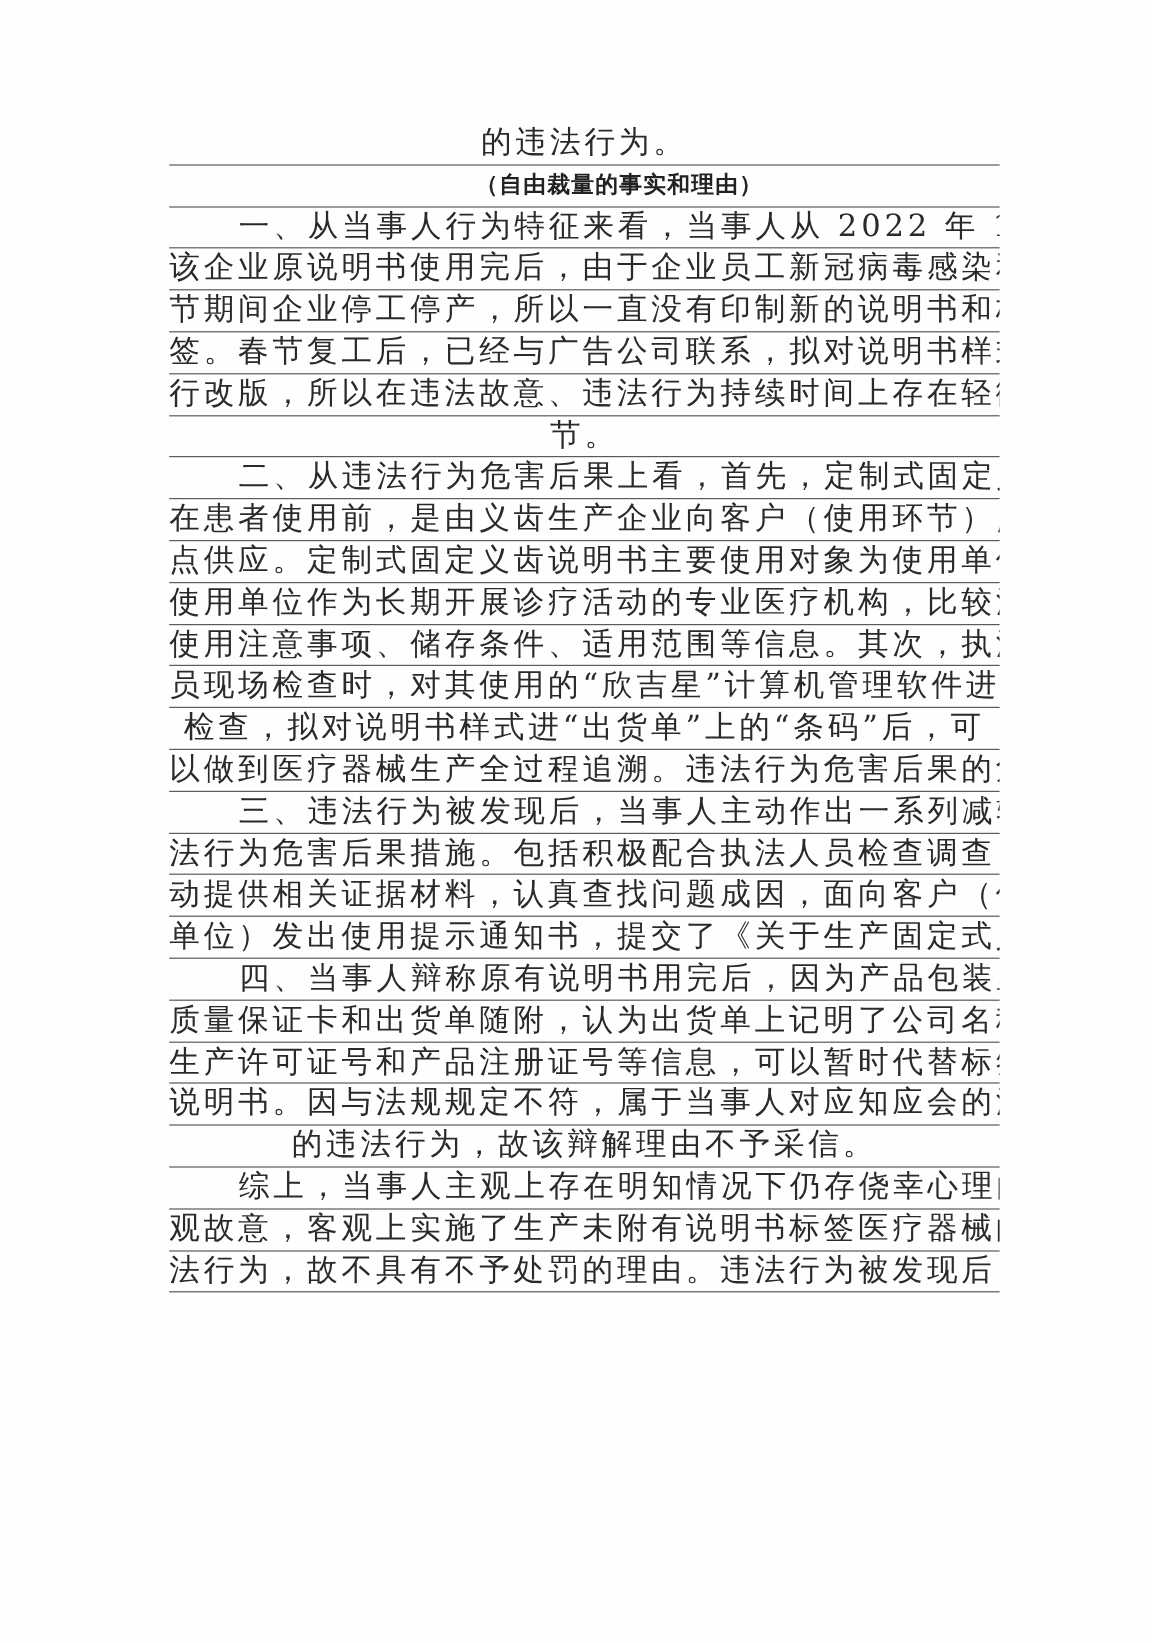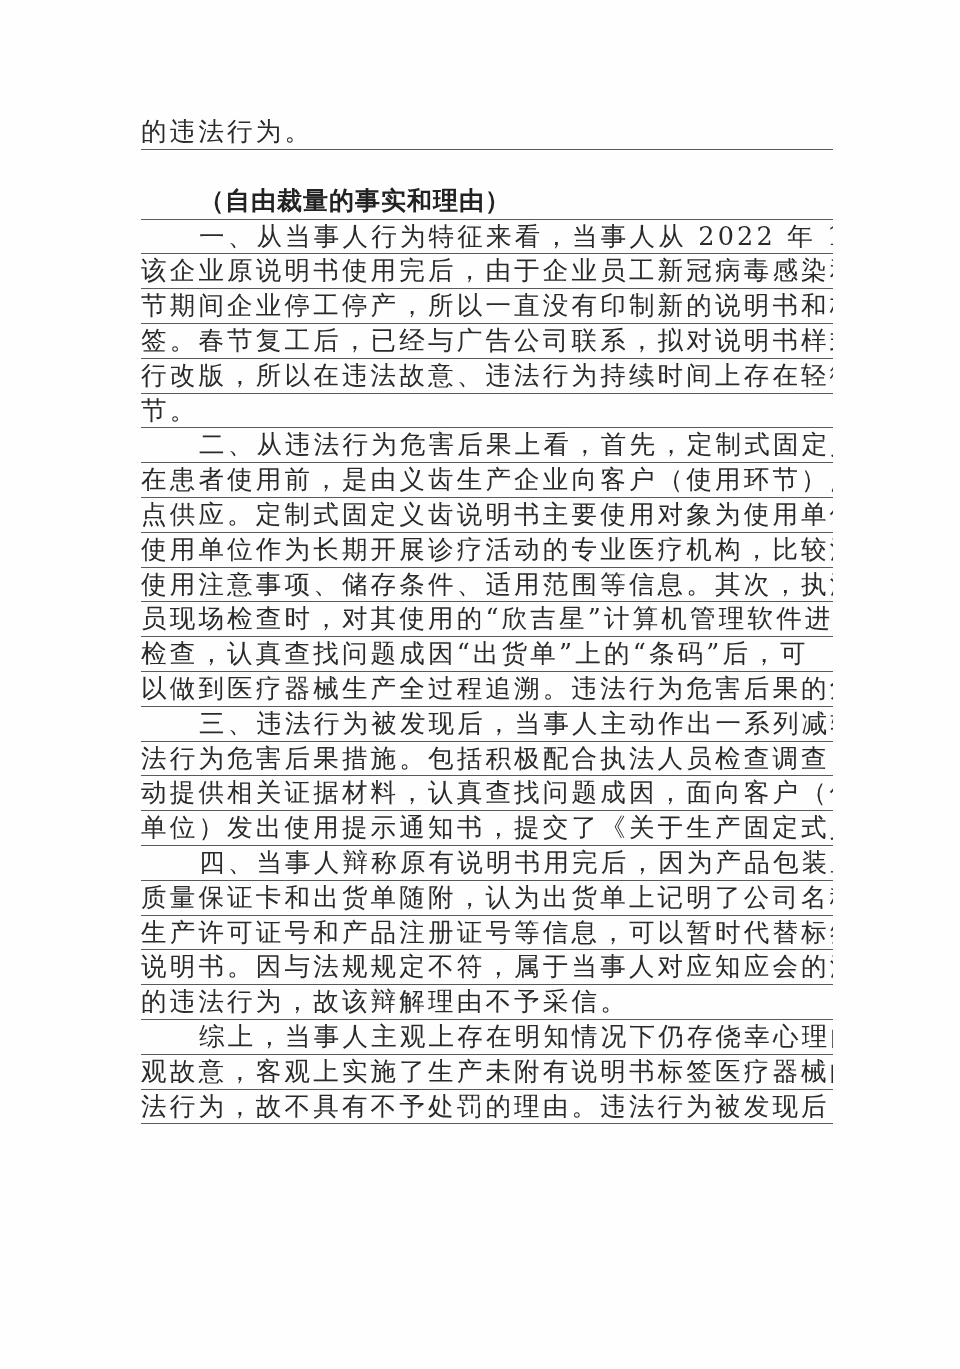--- a/index.html
+++ b/index.html
@@ -8,43 +8,43 @@
     height: 1369px;
     background: #fefefe;
     position: relative;
     overflow: hidden;
     font-family: "DejaVu Serif", "Liberation Serif", serif;
     color: #2a2a2a;
   }
   .page {
     position: absolute;
     left: 141px;
-    top: 115px;
+    top: 103px;
     width: 692px;
+    text-align: center;
   }
   .line {
     position: relative;
     height: 34.8px;
     line-height: 32px;
     font-size: 25.5px;
     letter-spacing: 3.2px;
     white-space: nowrap;
     border-bottom: 1.6px solid #5a5a5a;
     box-sizing: border-box;
     overflow: hidden;
   }
   .line.indent { padding-left: 58px; }
   .line.title {
     font-family: "DejaVu Sans", "Liberation Sans", sans-serif;
     font-weight: bold;
     letter-spacing: 1px;
     padding-left: 58px;
-    font-size: 25px;
+    font-size: 19px;
     color: #222;
-    margin-top: 35px;
   }
   .para { margin: 0; }
 </style>
 </head>
 <body>
 
 <div class="page">
   <div class="line">的违法行为。</div>
   <div class="line title">（自由裁量的事实和理由）</div>
 
@@ -57,21 +57,21 @@
     <div class="line">节。</div>
   </div>
 
   <div class="para">
     <div class="line indent">二、从违法行为危害后果上看，首先，定制式固定义齿</div>
     <div class="line">在患者使用前，是由义齿生产企业向客户（使用环节）点对</div>
     <div class="line">点供应。定制式固定义齿说明书主要使用对象为使用单位，</div>
     <div class="line">使用单位作为长期开展诊疗活动的专业医疗机构，比较清楚</div>
     <div class="line">使用注意事项、储存条件、适用范围等信息。其次，执法人</div>
     <div class="line">员现场检查时，对其使用的“欣吉星”计算机管理软件进行</div>
-    <div class="line">检查，认真查找问题成因“出货单”上的“条码”后，可</div>
+    <div class="line">检查，拟对说明书样式进“出货单”上的“条码”后，可</div>
     <div class="line">以做到医疗器械生产全过程追溯。违法行为危害后果的危害</div>
   </div>
 
   <div class="para">
     <div class="line indent">三、违法行为被发现后，当事人主动作出一系列减轻违</div>
     <div class="line">法行为危害后果措施。包括积极配合执法人员检查调查，主</div>
     <div class="line">动提供相关证据材料，认真查找问题成因，面向客户（使用</div>
     <div class="line">单位）发出使用提示通知书，提交了《关于生产固定式义齿</div>
   </div>
 

